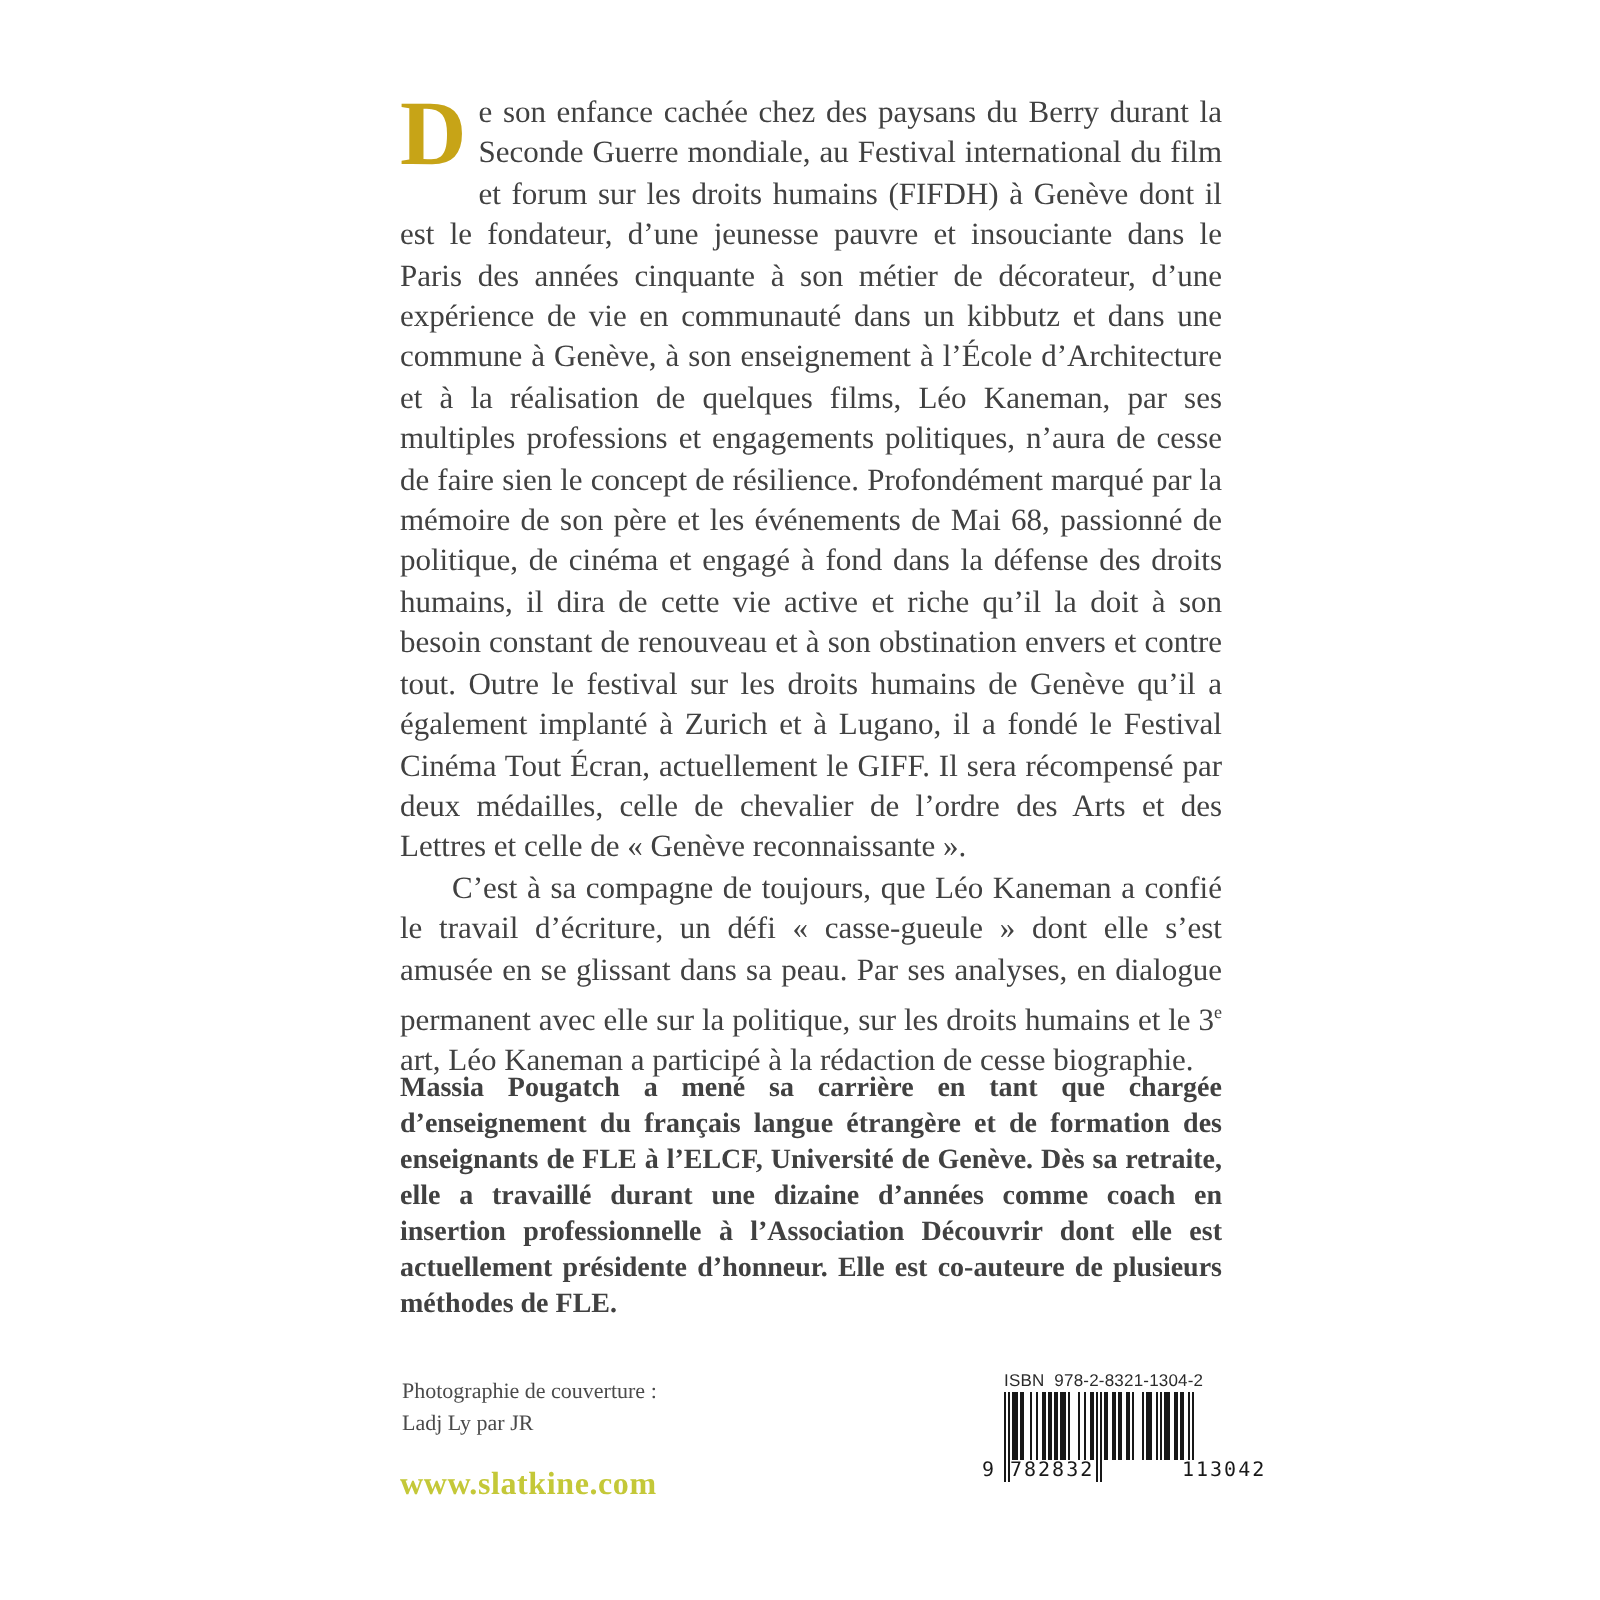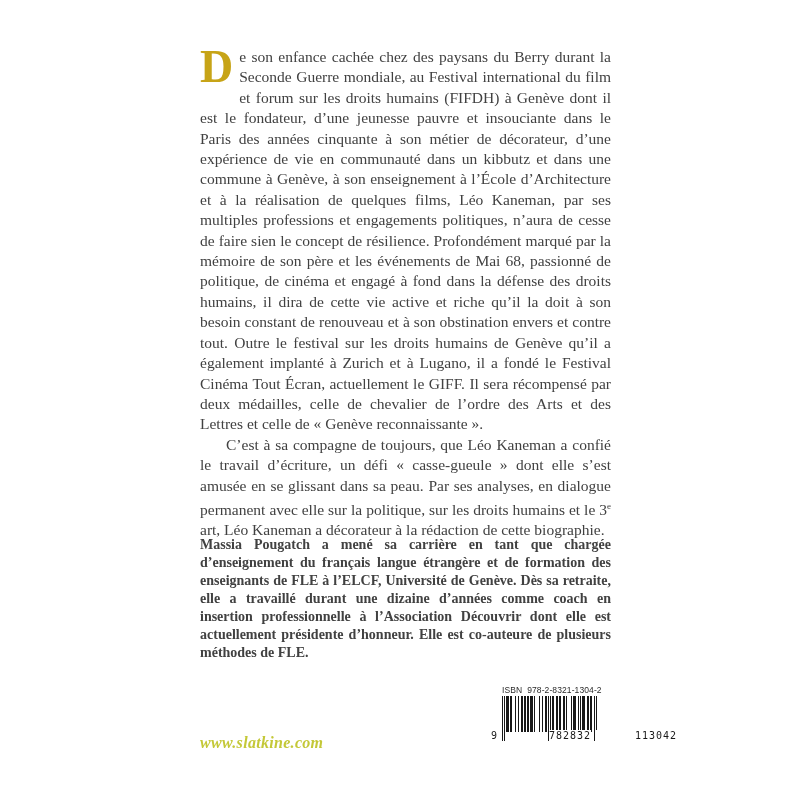--- a/index.html
+++ b/index.html
@@ -61,21 +61,20 @@
     color: #4a4a4a;
   }
   .website {
     position: absolute;
     left: 200px;
     top: 734px;
     font-size: 16px;
     font-weight: bold;
     color: var(--website-color, #c4c838);
     letter-spacing: 0.3px;
-    font-style: italic;
   }
   .barcode {
     position: absolute;
     left: 502px;
     top: 685px;
     width: 95px;
   }
   .isbn-label {
     font-family: "Liberation Sans", sans-serif;
     font-size: 8.5px;
@@ -106,37 +105,40 @@
     font-size: 10px;
     line-height: 12px;
     color: #181818;
   }
   .ean-digit { left: -11px; }
   .ean-group {
     background: #ffffff;
     width: 42px;
     text-align: center;
     letter-spacing: 1px;
-    margin-left: 44px;
   }
   .ean-group.g1 { left: 3px; }
   .ean-group.g2 { left: 50px; padding-left: 39px; }
 </style>
 </head>
 <body>
 
 <div class="page">
 
   <div class="synopsis">
     <p><span class="drop-cap">D</span><span>e son enfance cachée chez des paysans du Berry durant la Seconde Guerre mondiale, au Festival international du film et forum sur les droits humains (FIFDH) à Genève dont il est le fondateur, d’une jeunesse pauvre et insouciante dans le Paris des années cinquante à son métier de décorateur, d’une expérience de vie en communauté dans un kibbutz et dans une commune à Genève, à son enseignement à l’École d’Architecture et à la réalisation de quelques films, Léo Kaneman, par ses multiples professions et engagements politiques, n’aura de cesse de faire sien le concept de résilience. Profondément marqué par la mémoire de son père et les événements de Mai 68, passionné de politique, de cinéma et engagé à fond dans la défense des droits humains, il dira de cette vie active et riche qu’il la doit à son besoin constant de renouveau et à son obstination envers et contre tout. Outre le festival sur les droits humains de Genève qu’il a également implanté à Zurich et à Lugano, il a fondé le Festival Cinéma Tout Écran, actuellement le GIFF. Il sera récompensé par deux médailles, celle de chevalier de l’ordre des Arts et des Lettres et celle de « Genève reconnaissante ».</span></p>
-    <p class="para2"><span>C’est à sa compagne de toujours, que Léo Kaneman a confié le travail d’écriture, un défi « casse-gueule » dont elle s’est amusée en se glissant dans sa peau. Par ses analyses, en dialogue permanent avec elle sur la politique, sur les droits humains et le 3</span><span class="sup-e">e</span><span> art, Léo Kaneman a décorateur à la rédaction de cette biographie.</span></p>
+    <p class="para2"><span>C’est à sa compagne de toujours, que Léo Kaneman a confié le travail d’écriture, un défi « casse-gueule » dont elle s’est amusée en se glissant dans sa peau. Par ses analyses, en dialogue permanent avec elle sur la politique, sur les droits humains et le 3</span><span class="sup-e">e</span><span> art, Léo Kaneman a participé à la rédaction de cesse biographie.</span></p>
   </div>
 
   <div class="author-bio">Massia Pougatch a mené sa carrière en tant que chargée d’enseignement du français langue étrangère et de formation des enseignants de FLE à l’ELCF, Université de Genève. Dès sa retraite, elle a travaillé durant une dizaine d’années comme coach en insertion professionnelle à l’Association Découvrir dont elle est actuellement présidente d’honneur. Elle est co-auteure de plusieurs méthodes de FLE.</div>
 
+  <div class="photo-credit">
+    <div>Photographie de couverture :</div>
+    <div>Ladj Ly par JR</div>
+  </div>
 
   <div class="website">www.slatkine.com</div>
 
   <div class="barcode">
     <div class="isbn-label">ISBN  978-2-8321-1304-2</div>
     <div class="bars" id="barcode-bars">
         <span class="module on guard"></span>
         <span class="module guard"></span>
         <span class="module on guard"></span>
         <span class="module"></span>

